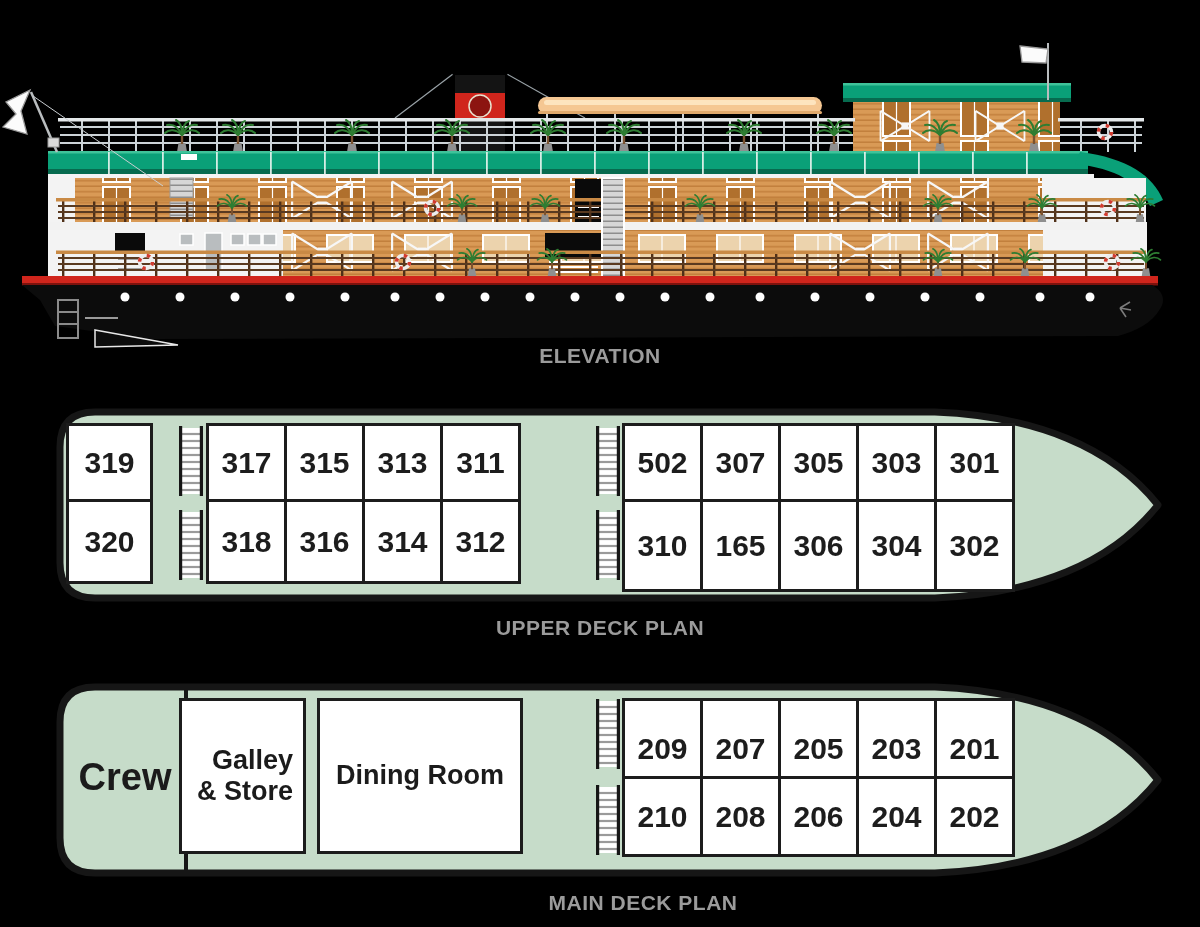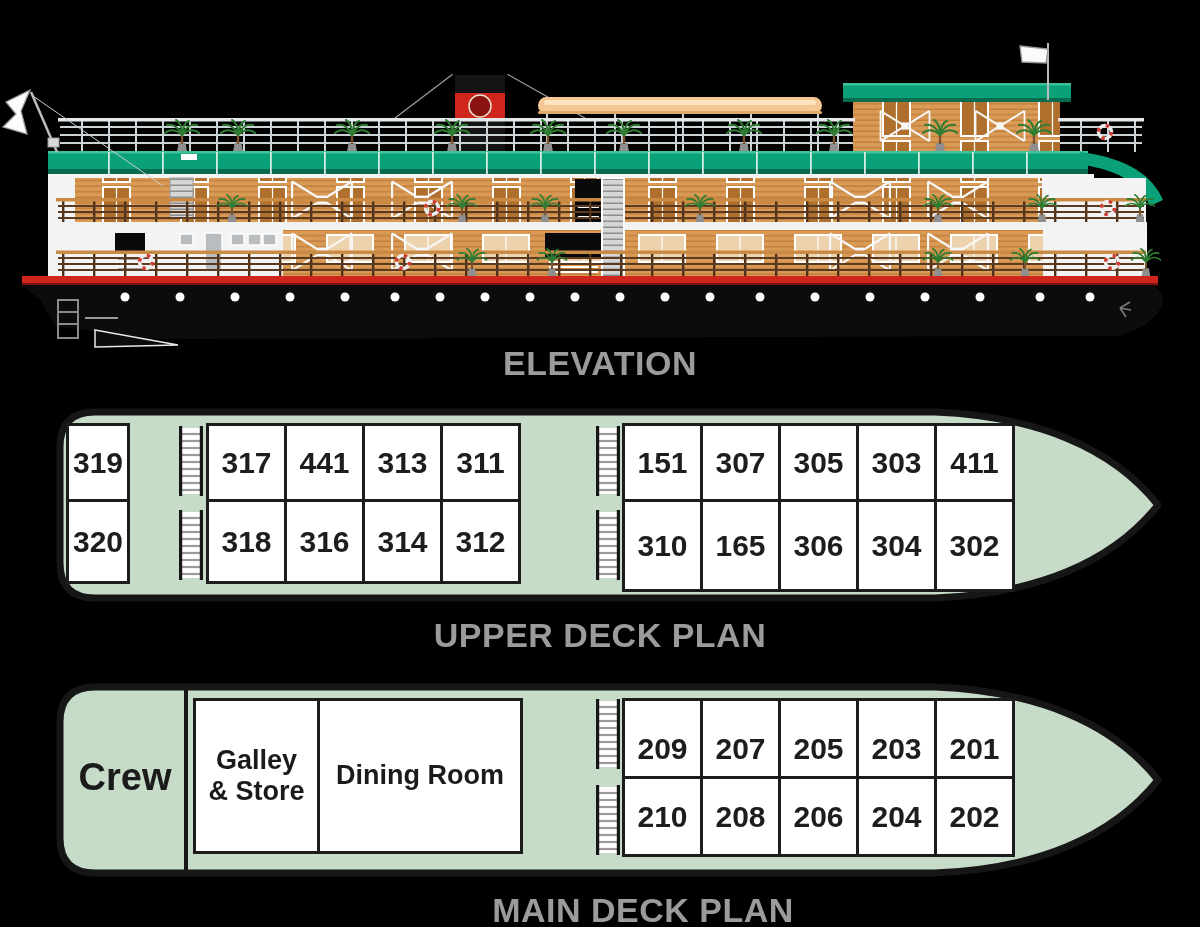--- a/index.html
+++ b/index.html
@@ -9,40 +9,40 @@
     --hull-black:#0c0c0c; --stripe-red:#d0251c;
     --wood-tan:#d99a56; --canopy-tan:#f5c793;
   }
   html,body{margin:0;padding:0;background:#000;}
   body{width:1200px;height:927px;position:relative;overflow:hidden;
        font-family:"Liberation Sans","DejaVu Sans",sans-serif;}
   #canvas{position:absolute;inset:0;}
   svg{display:block;}
   #ship{position:absolute;left:0;top:0;}
   .caption{position:absolute;left:0;width:100%;text-align:center;
-           font-size:34px;font-weight:700;letter-spacing:.5px;
+           font-size:21px;font-weight:700;letter-spacing:.5px;
            color:var(--label-gray);}
   #cap-elevation{top:344px;}
   #cap-upper{top:616px;}
   #cap-main{top:891px;margin-left:43px;}
   .plan{position:absolute;left:0;width:1200px;height:200px;}
   #upper-plan{top:405px;}
   #main-plan{top:680px;}
   .hull-svg{position:absolute;left:0;top:0;}
   .row{position:absolute;display:flex;}
   .cabin{width:81px;height:100%;box-sizing:border-box;margin-right:-3px;
          background:var(--cabin-fill);border:3px solid var(--cabin-border);
          display:flex;align-items:center;justify-content:center;
          font-size:30px;font-weight:700;color:#1d1d1d;}
-  .wide .cabin{width:64px;}
+  .wide .cabin{width:87px;}
   .room{position:absolute;top:18px;height:156px;box-sizing:border-box;
         background:var(--cabin-fill);border:3px solid var(--cabin-border);
         display:flex;align-items:center;justify-content:center;text-align:center;
         font-size:27px;font-weight:700;color:#1b1b1b;line-height:1.15;}
-  #room-galley{left:193px;width:127px;padding:16px 10px;}
+  #room-galley{left:179px;width:127px;padding:16px 10px;text-align:right;}
   #room-dining{left:317px;width:206px;}
   #crew-label{position:absolute;left:62px;top:18px;width:126px;height:158px;
         display:flex;align-items:center;justify-content:center;
         font-size:38px;font-weight:700;color:#1b1b1b;}
 </style>
 </head>
 <body>
 
 <div id="canvas">
 
@@ -330,36 +330,36 @@
       <use href="#ladderP" x="596" y="107"></use>
     </svg>
     <div class="row wide" style="left:66px;top:18px;height:79px">
         <div class="cabin">319</div>
       </div>
     <div class="row wide" style="left:66px;top:94px;height:85px">
         <div class="cabin">320</div>
       </div>
     <div class="row" style="left:206px;top:18px;height:79px">
         <div class="cabin">317</div>
-        <div class="cabin">441</div>
+        <div class="cabin">315</div>
         <div class="cabin">313</div>
         <div class="cabin">311</div>
       </div>
     <div class="row" style="left:206px;top:94px;height:85px">
         <div class="cabin">318</div>
         <div class="cabin">316</div>
         <div class="cabin">314</div>
         <div class="cabin">312</div>
       </div>
     <div class="row" style="left:622px;top:18px;height:79px">
-        <div class="cabin">151</div>
+        <div class="cabin">502</div>
         <div class="cabin">307</div>
         <div class="cabin">305</div>
         <div class="cabin">303</div>
-        <div class="cabin">411</div>
+        <div class="cabin">301</div>
       </div>
     <div class="row" style="left:622px;top:94px;height:93px">
         <div class="cabin">310</div>
         <div class="cabin">165</div>
         <div class="cabin">306</div>
         <div class="cabin">304</div>
         <div class="cabin">302</div>
       </div>
   </div>
 

